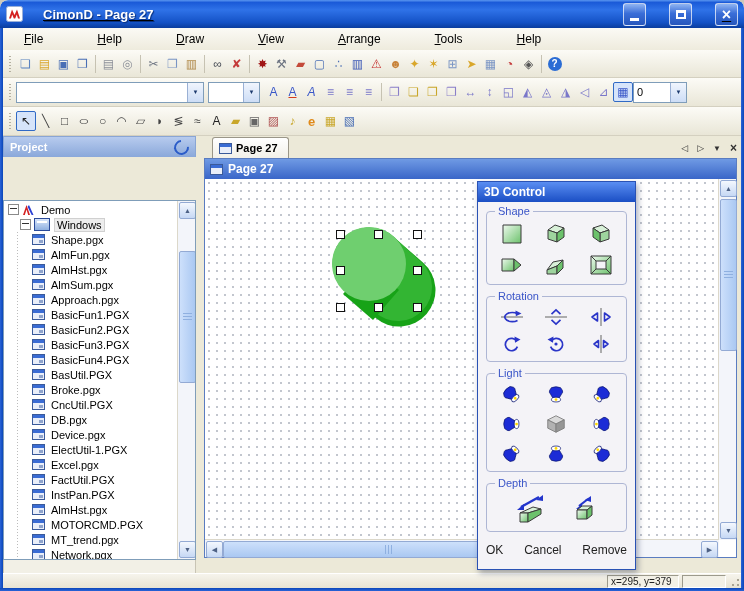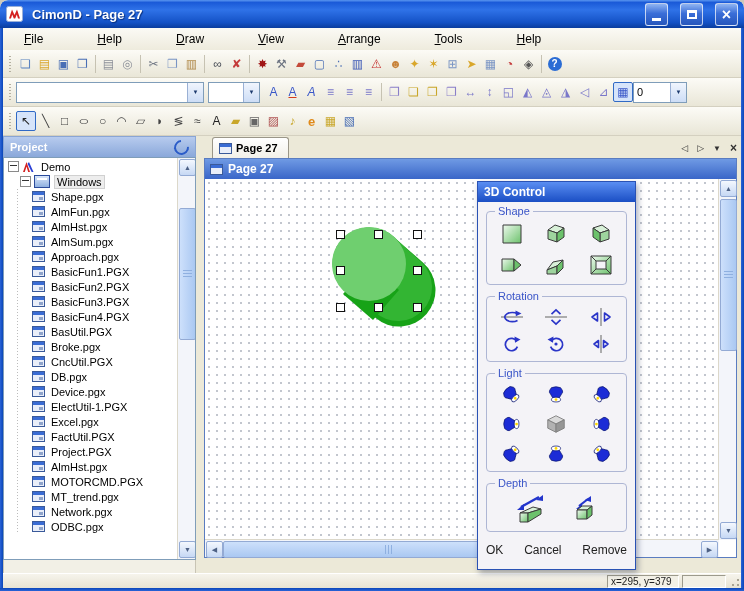--- a/index.html
+++ b/index.html
@@ -4,21 +4,21 @@
 <style>
   html,body{margin:0;padding:0;background:#cdc9ba;font-family:"Liberation Sans",sans-serif;}
   #window{position:relative;width:744px;height:591px;background:#ece9d8;border-radius:8px 8px 0 0;overflow:hidden;}
   .frame-left,.frame-right{position:absolute;top:28px;bottom:0;width:3px;background:linear-gradient(90deg,#2a63d8,#0a46b8);z-index:5;}
   .frame-left{left:0}.frame-right{right:0}
   .frame-bottom{position:absolute;left:0;right:0;bottom:0;height:3px;background:linear-gradient(#0a46b8,#2a63d8);z-index:5;}
 
   
   .titlebar{position:absolute;top:0;left:0;right:0;height:28px;border-radius:8px 8px 0 0;
     background:linear-gradient(180deg,#5a96f0 0%,#1a5ad8 9%,#2f72e8 35%,#1452c6 80%,#0a3d9e 100%);
-    display:flex;align-items:center;padding:0 6px;gap:9px;z-index:6;}
+    display:flex;align-items:center;padding:0 6px;gap:20px;z-index:6;text-decoration:underline;}
   .app-icon{width:17px;height:16px;flex:0 0 auto;}
   .title-text{color:#fff;font-weight:bold;font-size:13px;text-shadow:1px 1px 1px #09307e;flex:1;}
   .win-btn{width:21px;height:21px;border-radius:3px;border:1px solid rgba(255,255,255,.7);margin-left:3px;
     background:linear-gradient(180deg,#8fb4f2,#3a6ed8 45%,#2656bc);display:flex;align-items:center;justify-content:center;}
   .win-btn i{display:block;font-style:normal;}
   [data-name="minimize-button"] i{width:9px;height:3px;background:#fff;margin-top:10px;}
   [data-name="maximize-button"] i{width:10px;height:9px;border:2px solid #fff;border-top-width:3px;box-sizing:border-box;}
   [data-name="close-button"] i::before{content:"×";color:#fff;font-size:16px;font-weight:bold;line-height:19px;}
 
   
@@ -44,21 +44,21 @@
   .combo .arrow{width:15px;height:100%;background:linear-gradient(#f0f5fd,#cdddf6);border-left:1px solid #9ab0d4;
     display:flex;align-items:center;justify-content:center;font-size:6px;color:#1c3a6e;}
   .combo.font{width:186px;}.combo.size{width:50px;}.combo.grid{width:52px;}
 
   
   .project-panel{position:absolute;left:3px;top:136px;width:193px;height:438px;display:flex;flex-direction:column;z-index:2;}
   .panel-header{height:20px;background:linear-gradient(#b7cbee,#8aa8da);display:flex;align-items:center;
     padding:0 6px;color:#fff;font-size:11px;font-weight:bold;border:1px solid #89a5d4;border-bottom:none;}
   .panel-header .ttl{flex:1;}
   .swirl{width:11px;height:11px;border:2px solid #2b5cc8;border-radius:50%;border-top-color:transparent;transform:rotate(40deg);}
-  .tree{flex:1;background:#fff;border:1px solid #7f9db9;position:relative;overflow:hidden;font-size:11px;}
+  .tree{flex:1;background:#fff;border:1px solid #7f9db9;position:relative;overflow:hidden;font-size:11px;margin-top:43px;}
   .tree-rows{position:absolute;left:0;top:1px;right:17px;}
   .trow{height:15px;display:flex;align-items:center;white-space:nowrap;padding-left:4px;color:#000;}
   .tgl{width:9px;height:9px;border:1px solid #8a8a8a;background:#fff;margin-right:3px;flex:0 0 auto;position:relative;}
   .tgl::before{content:"";position:absolute;left:1px;right:1px;top:3px;height:1px;background:#333;}
   .t-ind{width:24px;flex:0 0 auto;background:repeating-linear-gradient(to bottom,#bcbcbc 0 1px,transparent 1px 3px);
     background-size:1px 100%;background-position:9px 0;background-repeat:no-repeat;height:100%;}
   .trow .t-label{padding:0 2px;}
   .trow.sel .t-label{background:#ededed;border:1px solid #d0d0d0;}
   .demo-icon{width:13px;height:12px;margin-right:4px;flex:0 0 auto;}
   .win-folder-icon{width:14px;height:11px;background:linear-gradient(#d9e6fa,#8fb0e0);border:1px solid #2a4a9a;margin-right:4px;flex:0 0 auto;position:relative;}
@@ -523,21 +523,21 @@
               <span class="t-label">Excel.pgx</span>
             </div>
             <div class="trow file" data-name="tree-item-factutil-pgx">
               <span class="t-ind"></span>
               <span class="pgx-icon" data-name="page-file-icon"></span>
               <span class="t-label">FactUtil.PGX</span>
             </div>
             <div class="trow file" data-name="tree-item-instpan-pgx">
               <span class="t-ind"></span>
               <span class="pgx-icon" data-name="page-file-icon"></span>
-              <span class="t-label">Project.PGX</span>
+              <span class="t-label">InstPan.PGX</span>
             </div>
             <div class="trow file" data-name="tree-item-mondsp-pgx">
               <span class="t-ind"></span>
               <span class="pgx-icon" data-name="page-file-icon"></span>
               <span class="t-label">AlmHst.pgx</span>
             </div>
             <div class="trow file" data-name="tree-item-motorcmd-pgx">
               <span class="t-ind"></span>
               <span class="pgx-icon" data-name="page-file-icon"></span>
               <span class="t-label">MOTORCMD.PGX</span>

